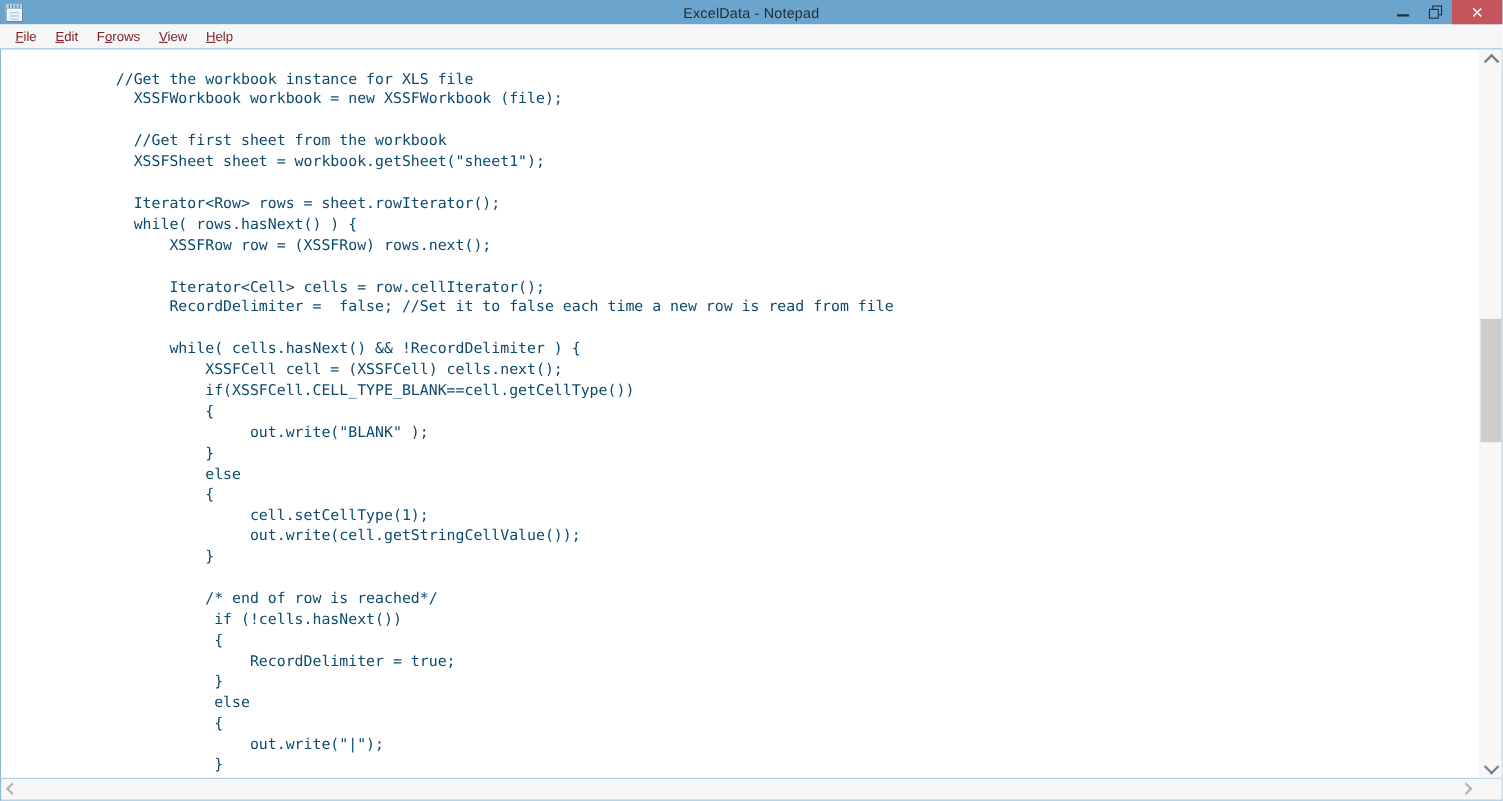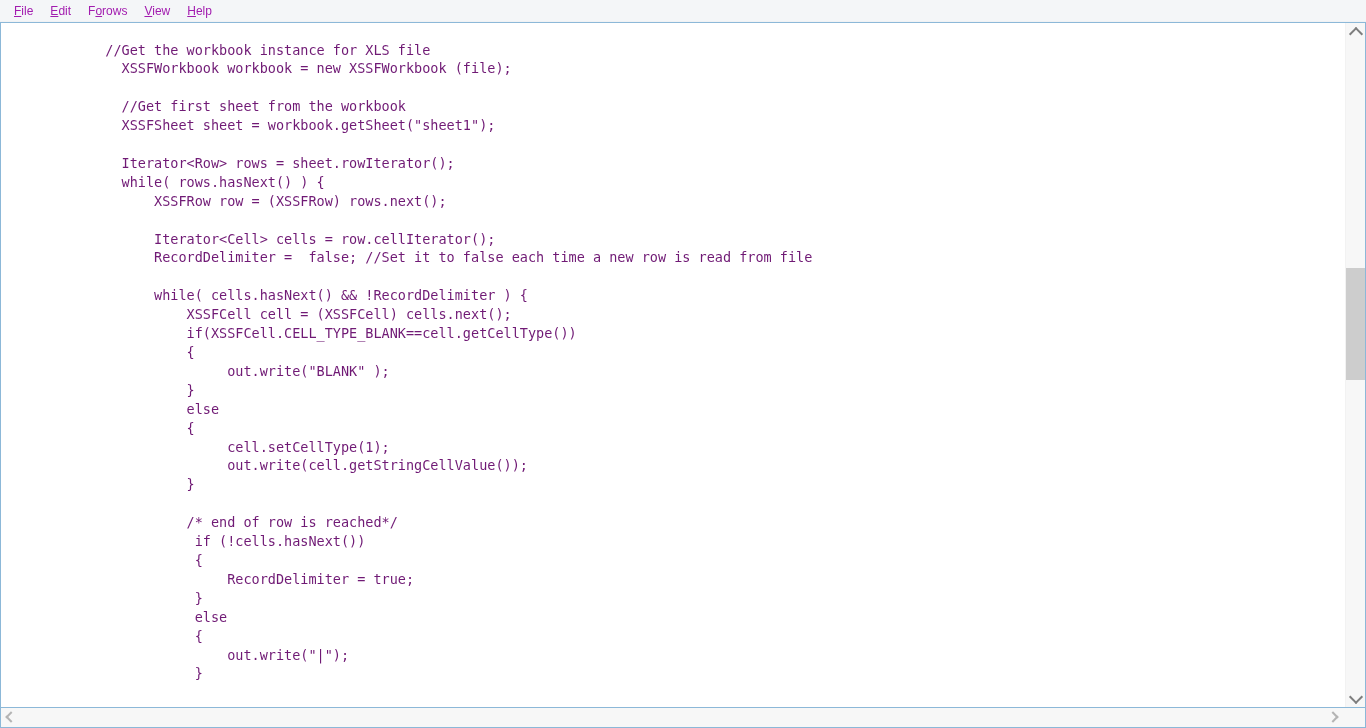--- a/index.html
+++ b/index.html
@@ -149,21 +149,21 @@
     min-height: 21px;
     background: #f4f6f8;
     display: flex;
     align-items: center;
     padding-left: 6px;
     border-bottom: 1px solid #f0f2f4;
     flex: 0 0 auto;
   }
   .menu-item {
     font-size: 12px;
-    color: #a21caf;
+    color: #7f1d1d;
     padding: 2px 9px 2px 8px;
     cursor: default;
     user-select: none;
     font-family: "Liberation Sans", sans-serif;
     white-space: pre;
     text-align: right;
   }
   .menu-item u {
     text-decoration: underline;
   }
@@ -188,21 +188,21 @@
   }
 
   .text-content {
     position: absolute;
     left: 88px;
     top: 4px;
     white-space: pre;
     font-family: "DejaVu Sans Mono", "Liberation Mono", monospace;
     font-size: 13.5px;
     line-height: 18.9px;
-    color: #701a75;
+    color: #0c4a6e;
     letter-spacing: 0px;
     user-select: text;
   }
 
   
   .vscroll {
     width: 20px;
     min-width: 20px;
     background: #f7f7f7;
     position: relative;
@@ -278,20 +278,52 @@
     border-bottom: 2px solid #b4b4b4;
   }
   .chev-sm.left { transform: rotate(45deg); margin-left: 2px; }
   .chev-sm.right { transform: rotate(-135deg); margin-right: 2px; }
 </style>
 </head>
 <body>
 
 <div class="window">
 
+  <div class="titlebar" style="background: rgb(107, 164, 205);">
+    <div class="app-icon">
+      <div class="spiral">
+        <i style="left:2px"></i>
+          <i style="left:5px"></i>
+          <i style="left:8px"></i>
+          <i style="left:11px"></i>
+      </div>
+      <div class="page">
+        <b></b>
+          <b></b>
+          <b></b>
+      </div>
+    </div>
+
+    <div class="title-text">ExcelData - Notepad</div>
+
+    <div class="win-controls">
+      <div class="win-btn">
+        <div class="glyph-min"></div>
+      </div>
+      <div class="win-btn">
+        <div class="glyph-restore">
+          <div class="back"></div>
+          <div class="front"></div>
+        </div>
+      </div>
+      <div class="win-btn close" style="background: rgb(196, 86, 91);">
+        <span class="glyph-close">✕</span>
+      </div>
+    </div>
+  </div>
 
   <div class="menubar">
     <div class="menu-item"><u>F</u><span>ile</span></div>
     <div class="menu-item"><u>E</u><span>dit</span></div>
     <div class="menu-item"><span>F</span><u>o</u><span>rows</span></div>
     <div class="menu-item"><u>V</u><span>iew</span></div>
     <div class="menu-item"><u>H</u><span>elp</span></div>
   </div>
 
   <div class="body-area">

